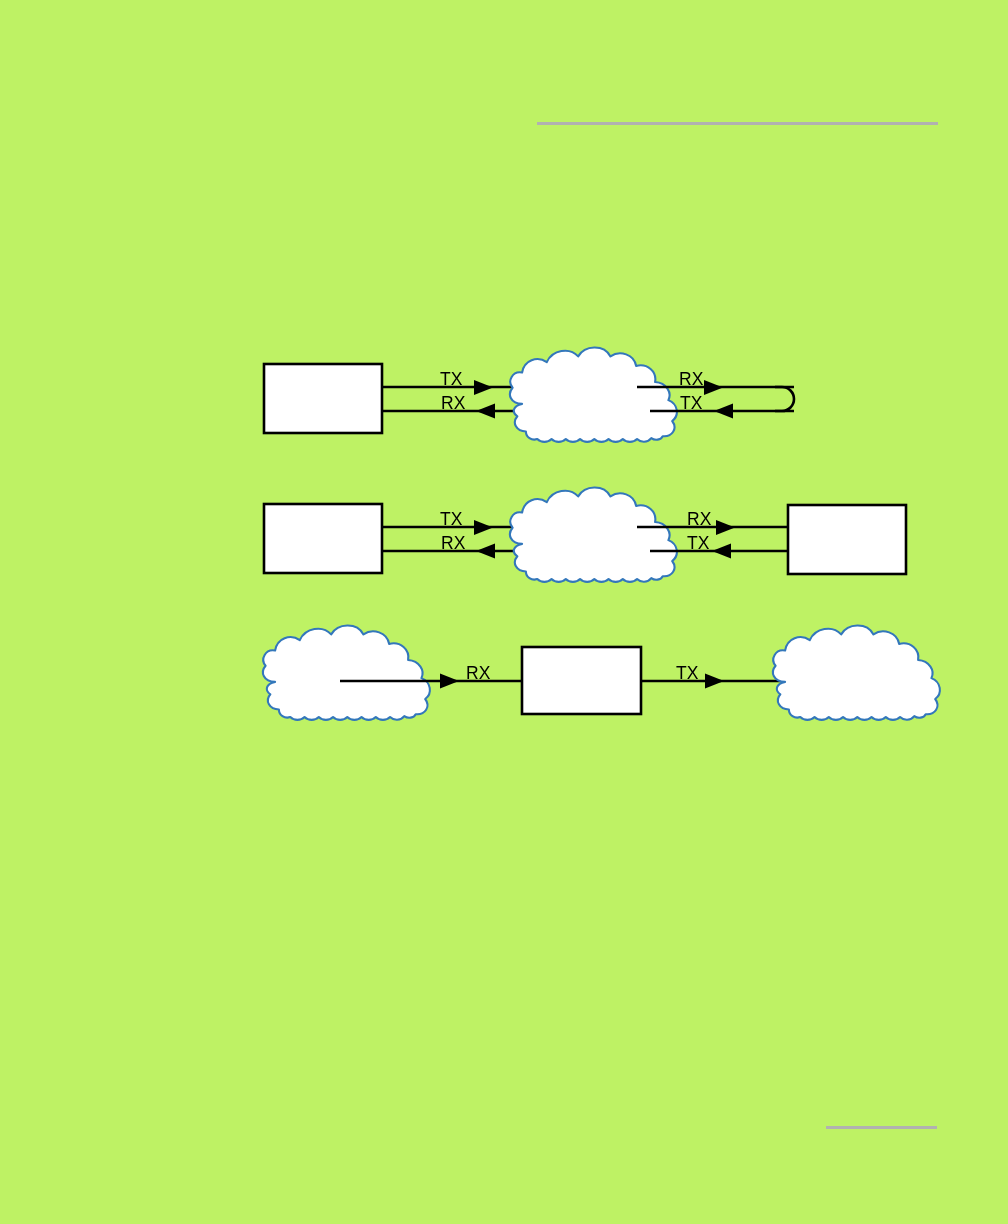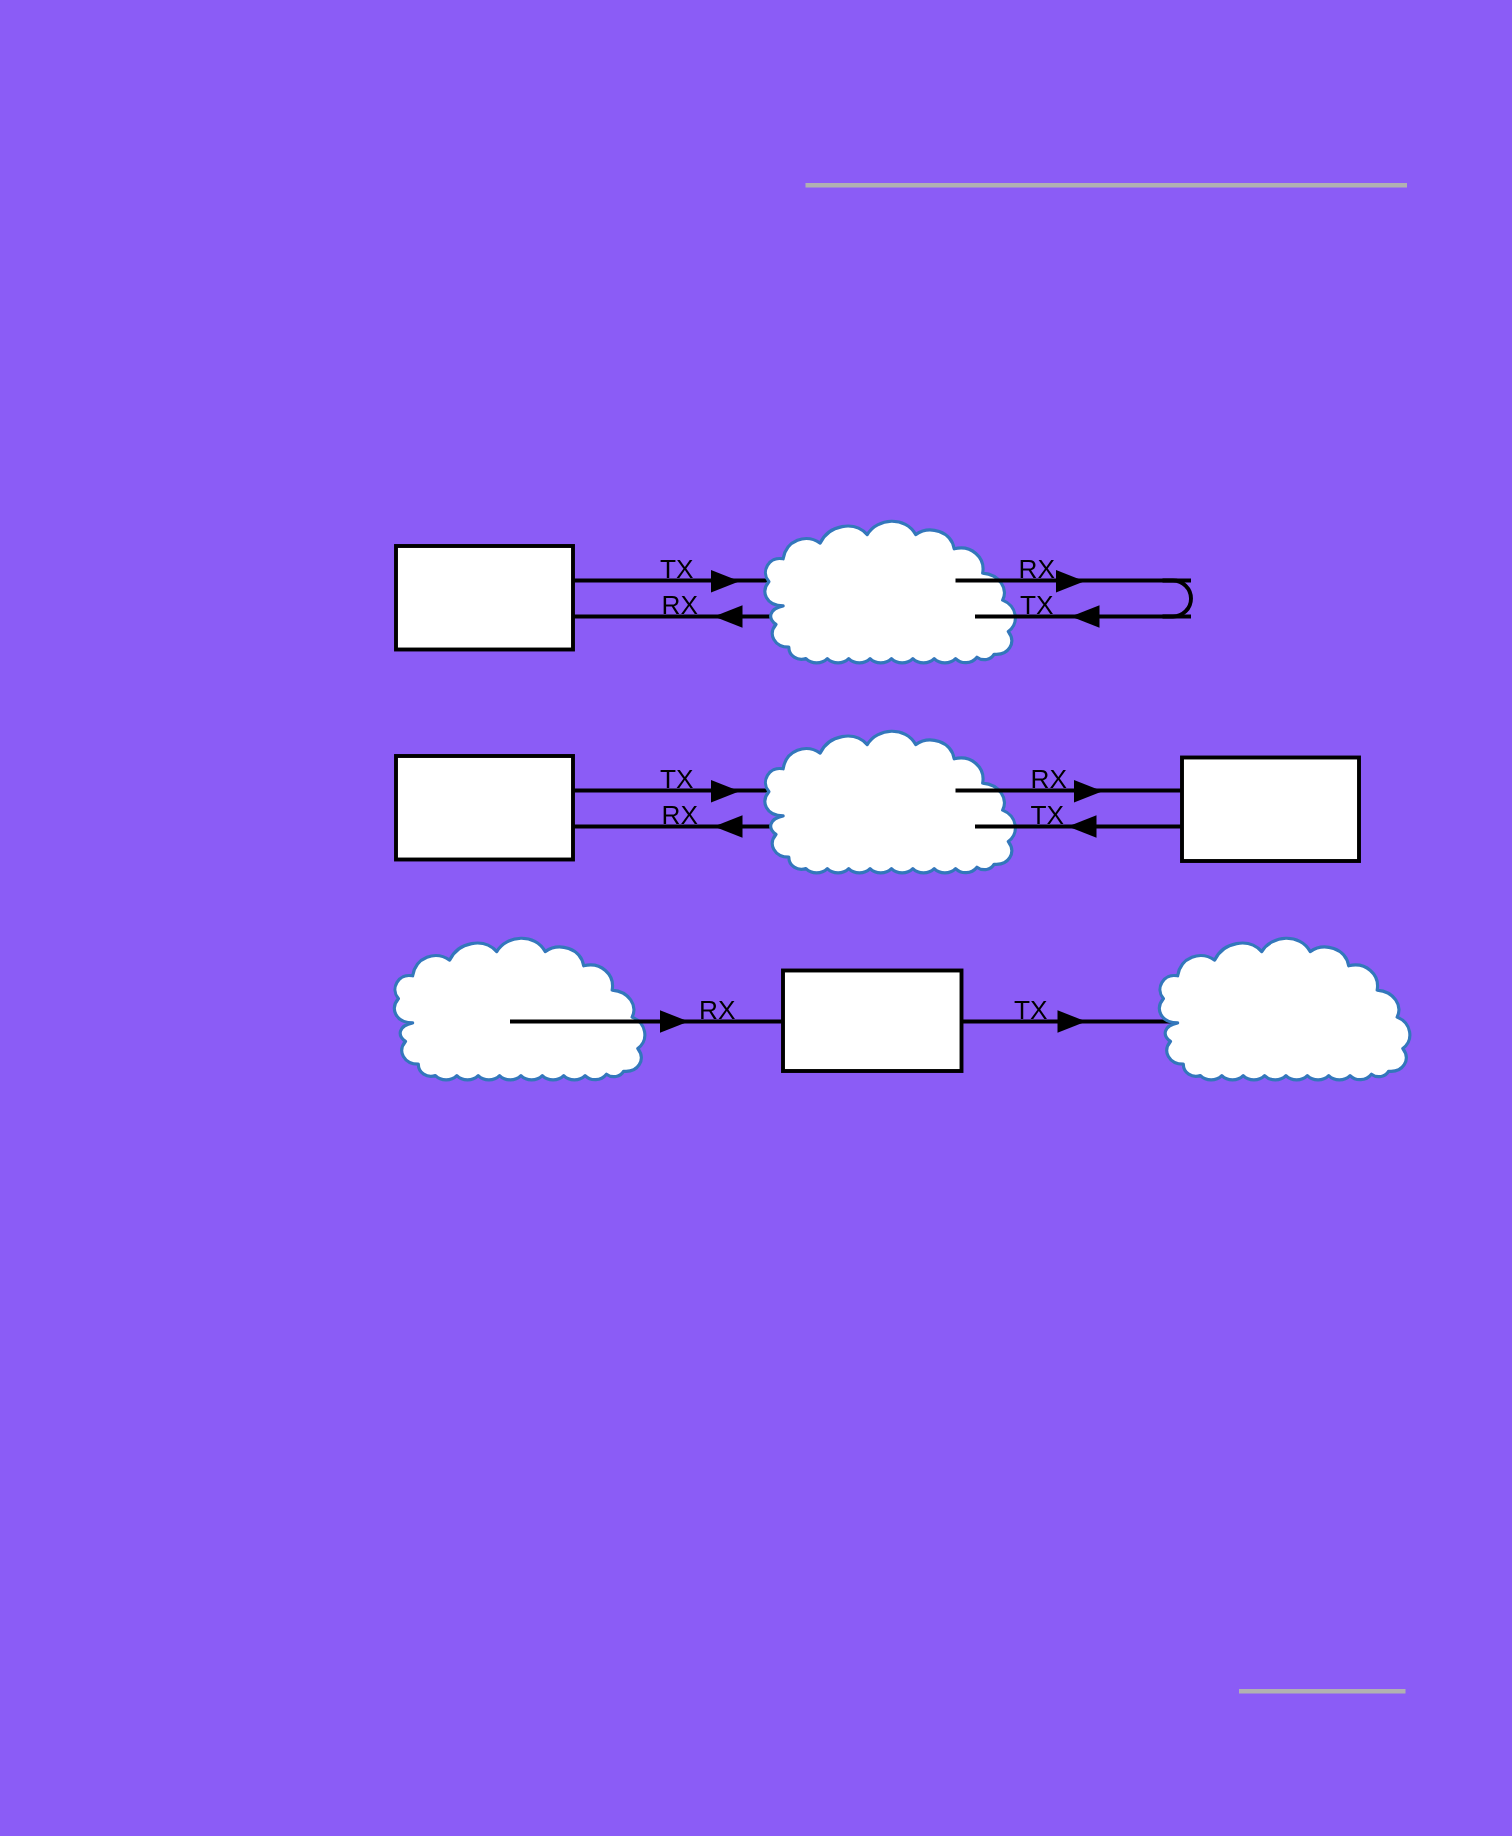--- a/index.html
+++ b/index.html
@@ -10,21 +10,21 @@
   body {
     width: 1008px;
     height: 1224px;
     position: relative;
     font-family: "Liberation Sans", sans-serif;
     overflow: hidden;
   }
   .page {
     position: absolute;
     inset: 0;
-    background: #8b5cf6;
+    background: #bef264;
   }
   .rule {
     position: absolute;
     background: #b1b1b1;
     height: 3px;
   }
   #header-rule {
     left: 537px;
     top: 122px;
     width: 401px;

